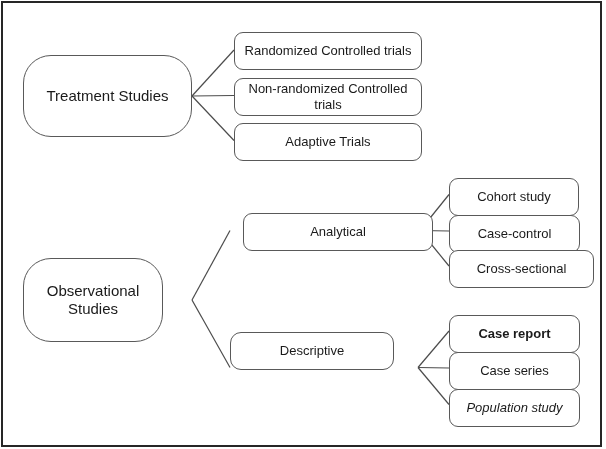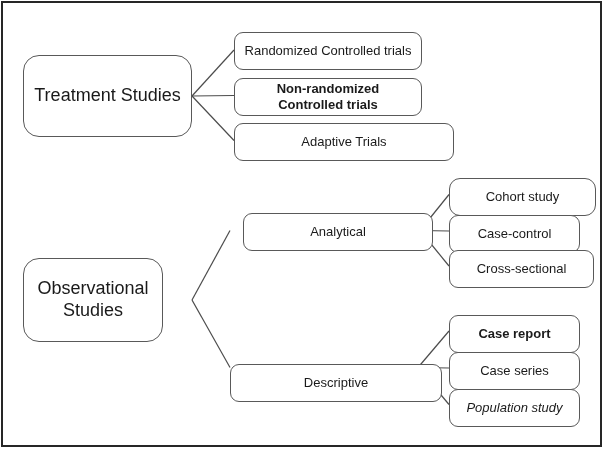--- a/index.html
+++ b/index.html
@@ -42,22 +42,22 @@
     display: flex;
     align-items: center;
     justify-content: center;
     text-align: center;
     background: var(--bg);
     border: 1px solid var(--box-border);
     color: var(--text);
     line-height: 1.22;
   }
   .root-node {
-    border-radius: 16px;
-    font-size: 18px;
+    border-radius: 28px;
+    font-size: 15px;
   }
   .mid-node, .leaf-node {
     border-radius: 9px;
     font-size: 13px;
     padding: 18px 9px;
   }
 </style>
 </head>
 <body>
 
@@ -80,31 +80,31 @@
 
     <line x1="418" y1="367.5" x2="449" y2="331"></line>
     <line x1="418" y1="367.5" x2="449" y2="368"></line>
     <line x1="418" y1="367.5" x2="449" y2="404.5"></line>
   </svg>
 
   <div class="node root-node" style="left:23px; top:55px; width:169px; height:82px;">Treatment Studies</div>
 
   <div class="node leaf-node" style="left:234px; top:32px; width:188px; height:36px;">Randomized Controlled trials</div>
 
-  <div class="node leaf-node" style="left:234px; top:78px; width:188px; height:22px;font-weight:bold;">Non-randomized Controlled trials</div>
+  <div class="node leaf-node" style="left:234px; top:78px; width:188px; height:22px;">Non-randomized Controlled trials</div>
 
-  <div class="node leaf-node" style="left:234px; top:123px; width:220px; height:35px;">Adaptive Trials</div>
+  <div class="node leaf-node" style="left:234px; top:123px; width:188px; height:35px;">Adaptive Trials</div>
 
   <div class="node root-node" style="left:23px; top:258px; width:140px; height:84px;">Observational Studies</div>
 
   <div class="node mid-node" style="left:243px; top:213px; width:190px; height:37px;">Analytical</div>
 
-  <div class="node mid-node" style="left:230px; top:364px; width:212px; height:31px;">Descriptive</div>
+  <div class="node mid-node" style="left:230px; top:332px; width:164px; height:31px;border-radius:11px;">Descriptive</div>
 
-  <div class="node leaf-node" style="left:449px; top:178px; width:147px; height:33px;border-radius:11px;">Cohort study</div>
+  <div class="node leaf-node" style="left:449px; top:178px; width:130px; height:33px;">Cohort study</div>
 
   <div class="node leaf-node" style="left:449px; top:215px; width:131px; height:32px;">Case-control</div>
 
   <div class="node leaf-node" style="left:449px; top:250px; width:145px; height:32px;">Cross-sectional</div>
 
   <div class="node leaf-node" style="left:449px; top:315px; width:131px; height:32px;font-weight:bold;">Case report</div>
 
   <div class="node leaf-node" style="left:449px; top:352px; width:131px; height:32px;">Case series</div>
 
   <div class="node leaf-node" style="left:449px; top:389px; width:131px; height:31px;font-style:italic;">Population study</div>

